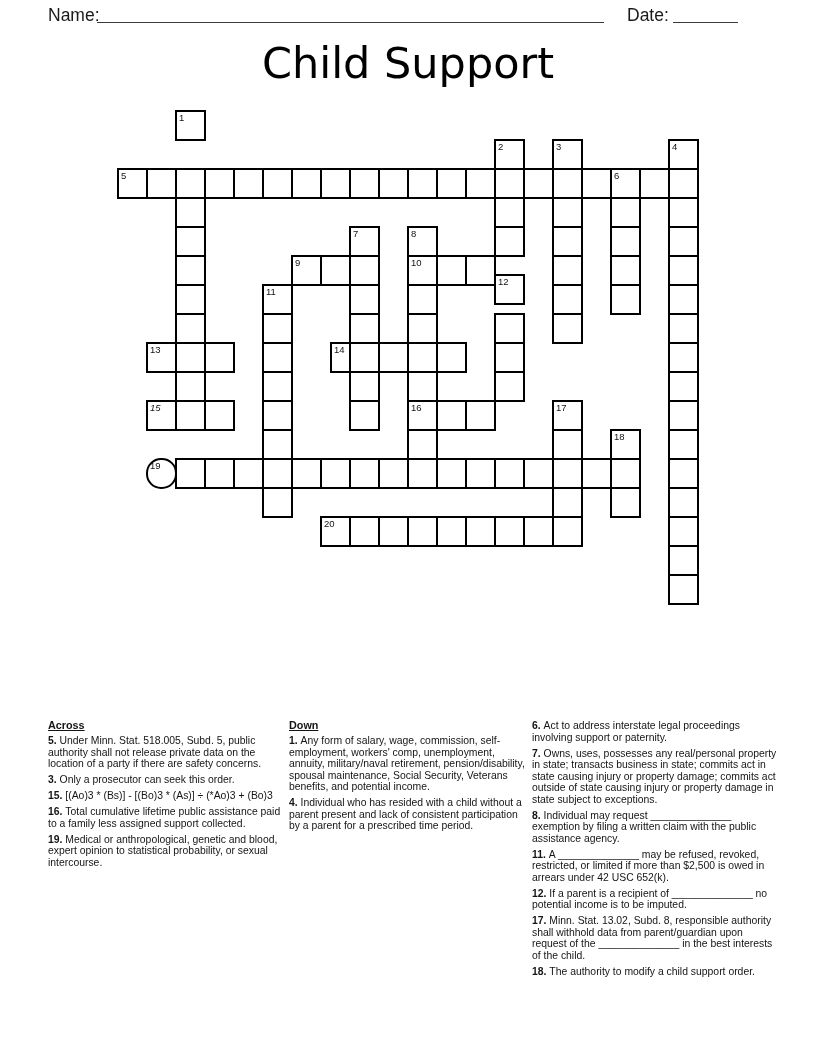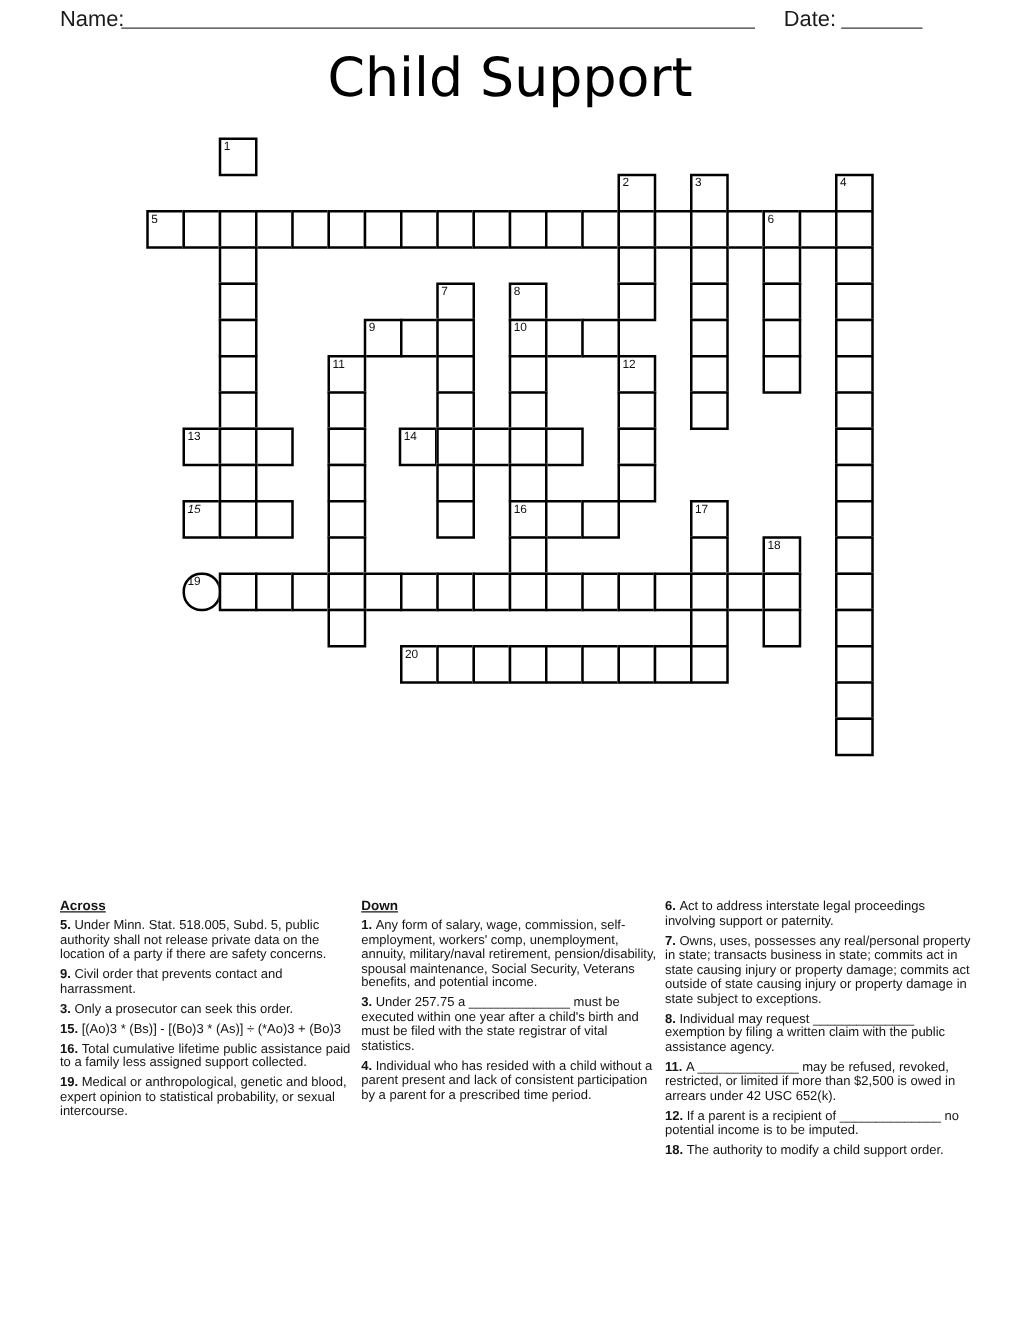--- a/index.html
+++ b/index.html
@@ -161,40 +161,40 @@
     <div class="cell" style="left: 348px; top: 145px;"></div>
     <div class="cell" style="left: 435px; top: 145px;"></div>
     <div class="cell" style="left: 493px; top: 145px;"></div>
     <div class="cell" style="left: 551px; top: 145px;"></div>
     <div class="cell" style="left: 58px; top: 174px;"></div>
     <div class="cell" style="left: 145px; top: 174px;">
       <span class="cellnum">11</span>
     </div>
     <div class="cell" style="left: 232px; top: 174px;"></div>
     <div class="cell" style="left: 290px; top: 174px;"></div>
-    <div class="cell" style="left: 377px; top: 174px;">
+    <div class="cell" style="left: 377px; top: 164px;">
       <span class="cellnum">12</span>
     </div>
     <div class="cell" style="left: 435px; top: 174px;"></div>
     <div class="cell" style="left: 493px; top: 174px;"></div>
     <div class="cell" style="left: 551px; top: 174px;"></div>
     <div class="cell" style="left: 58px; top: 203px;"></div>
     <div class="cell" style="left: 145px; top: 203px;"></div>
     <div class="cell" style="left: 232px; top: 203px;"></div>
     <div class="cell" style="left: 290px; top: 203px;"></div>
     <div class="cell" style="left: 377px; top: 203px;"></div>
     <div class="cell" style="left: 435px; top: 203px;"></div>
     <div class="cell" style="left: 551px; top: 203px;"></div>
     <div class="cell" style="left: 29px; top: 232px;">
       <span class="cellnum">13</span>
     </div>
     <div class="cell" style="left: 58px; top: 232px;"></div>
     <div class="cell" style="left: 87px; top: 232px;"></div>
     <div class="cell" style="left: 145px; top: 232px;"></div>
-    <div class="cell" style="left: 202px; top: 232px;">
+    <div class="cell" style="left: 213px; top: 232px;">
       <span class="cellnum">14</span>
     </div>
     <div class="cell" style="left: 232px; top: 232px;"></div>
     <div class="cell" style="left: 261px; top: 232px;"></div>
     <div class="cell" style="left: 290px; top: 232px;"></div>
     <div class="cell" style="left: 319px; top: 232px;"></div>
     <div class="cell" style="left: 377px; top: 232px;"></div>
     <div class="cell" style="left: 551px; top: 232px;"></div>
     <div class="cell" style="left: 58px; top: 261px;"></div>
     <div class="cell" style="left: 145px; top: 261px;"></div>
@@ -261,32 +261,31 @@
     <div class="cell" style="left: 406px; top: 406px;"></div>
     <div class="cell" style="left: 435px; top: 406px;"></div>
     <div class="cell" style="left: 551px; top: 406px;"></div>
     <div class="cell" style="left: 551px; top: 435px;"></div>
     <div class="cell" style="left: 551px; top: 464px;"></div>
   </div>
 
 <div class="cluecol" id="clue-col-1">
     <div class="clue-header">Across</div>
     <div class="clue"><span class="cnum">5. </span>Under Minn. Stat. 518.005, Subd. 5, public authority shall not release private data on the location of a party if there are safety concerns.</div>
-    <div class="clue"><span class="cnum">9. </span>Civil order that prevents contact and harrassment.</div>
     <div class="clue"><span class="cnum">3. </span>Only a prosecutor can seek this order.</div>
     <div class="clue"><span class="cnum">15. </span>[(Ao)3 * (Bs)] - [(Bo)3 * (As)] ÷ (*Ao)3 + (Bo)3</div>
     <div class="clue"><span class="cnum">16. </span>Total cumulative lifetime public assistance paid to a family less assigned support collected.</div>
     <div class="clue"><span class="cnum">19. </span>Medical or anthropological, genetic and blood, expert opinion to statistical probability, or sexual intercourse.</div>
   </div>
 <div class="cluecol" id="clue-col-2">
     <div class="clue-header">Down</div>
     <div class="clue"><span class="cnum">1. </span>Any form of salary, wage, commission, self-employment, workers' comp, unemployment, annuity, military/naval retirement, pension/disability, spousal maintenance, Social Security, Veterans benefits, and potential income.</div>
-    <div class="clue"><span class="cnum">3. </span>Under 257.75 a ______________ must be executed within one year after a child's birth and must be filed with the state registrar of vital statistics.</div>
     <div class="clue"><span class="cnum">4. </span>Individual who has resided with a child without a parent present and lack of consistent participation by a parent for a prescribed time period.</div>
   </div>
 <div class="cluecol" id="clue-col-3">
     <div class="clue"><span class="cnum">6. </span>Act to address interstate legal proceedings involving support or paternity.</div>
     <div class="clue"><span class="cnum">7. </span>Owns, uses, possesses any real/personal property in state; transacts business in state; commits act in state causing injury or property damage; commits act outside of state causing injury or property damage in state subject to exceptions.</div>
     <div class="clue"><span class="cnum">8. </span>Individual may request ______________ exemption by filing a written claim with the public assistance agency.</div>
     <div class="clue"><span class="cnum">11. </span>A ______________ may be refused, revoked, restricted, or limited if more than $2,500 is owed in arrears under 42 USC 652(k).</div>
     <div class="clue"><span class="cnum">12. </span>If a parent is a recipient of ______________ no potential income is to be imputed.</div>
+    <div class="clue"><span class="cnum">17. </span>Minn. Stat. 13.02, Subd. 8, responsible authority shall withhold data from parent/guardian upon request of the ______________ in the best interests of the child.</div>
     <div class="clue"><span class="cnum">18. </span>The authority to modify a child support order.</div>
   </div>
 
 </body></html>

